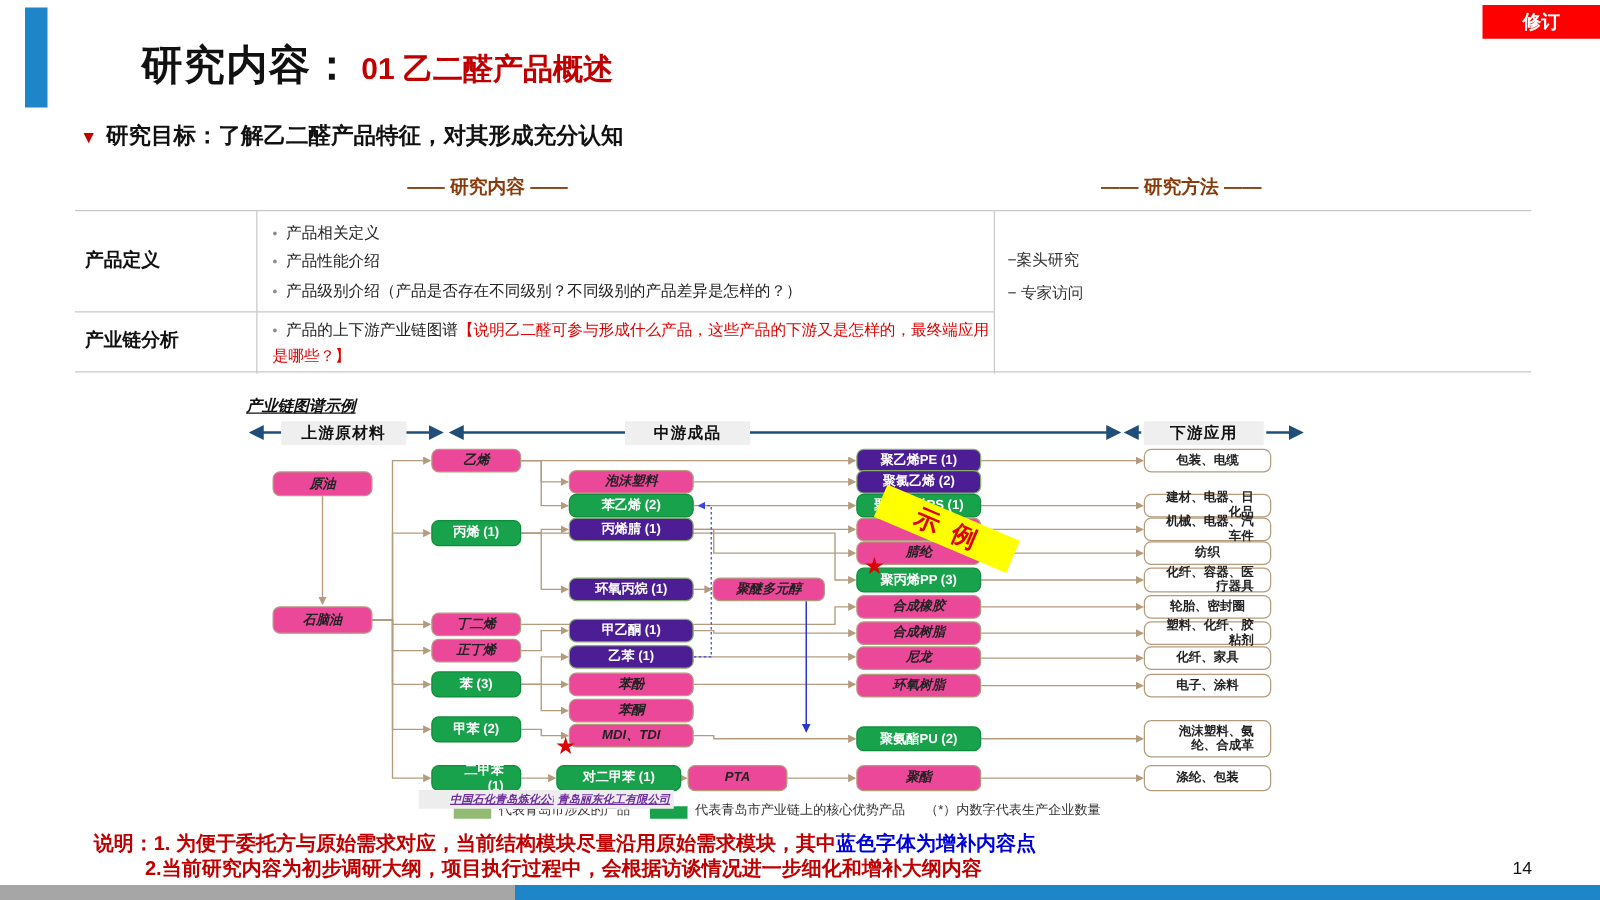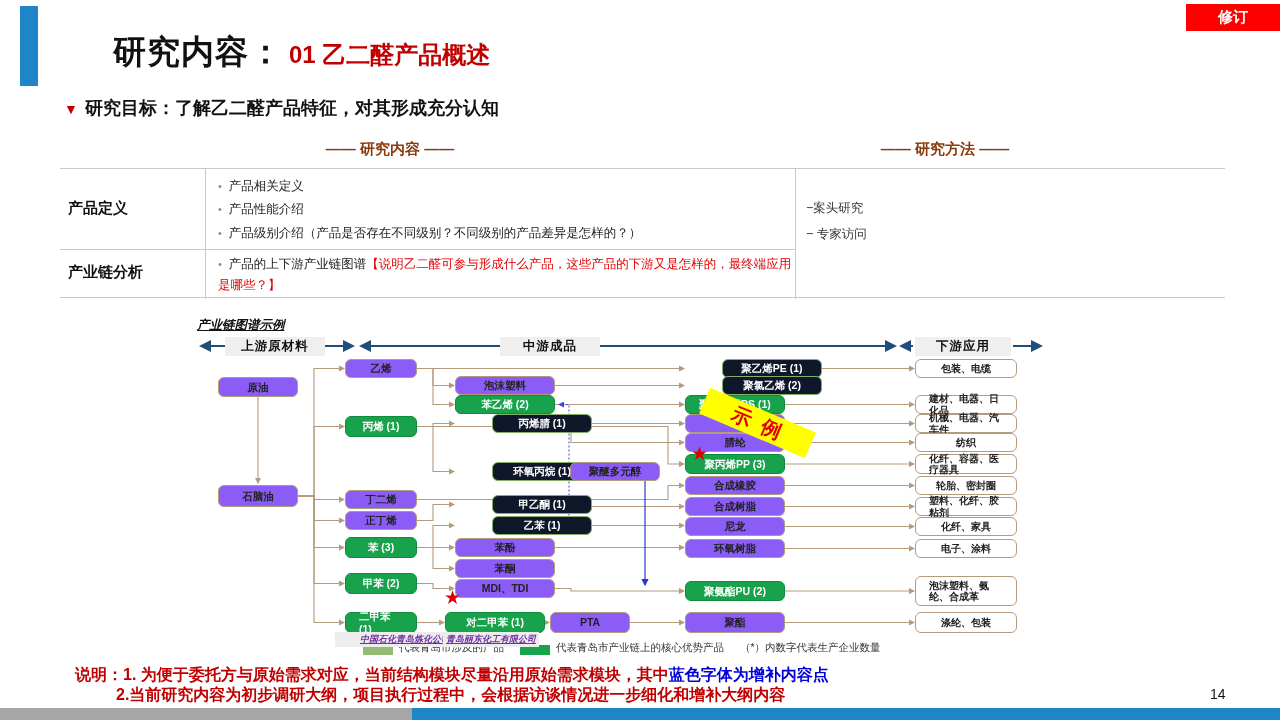--- a/index.html
+++ b/index.html
@@ -31,24 +31,24 @@
   #b1{top:9px;} #b2{top:32px;} #b3{top:56px;} #b4{top:85px;line-height:1.65;}
   .redtxt{color:#E00000;}
   .method{position:absolute;left:746px;width:400px;color:#333;}
   #meth1{top:31px;} #meth2{top:57px;}
   
   .chain-caption{position:absolute;left:197px;top:317px;font-size:12.5px;font-weight:bold;
                  font-style:italic;text-decoration:underline;color:#111;}
   #chain{position:absolute;left:195px;top:325px;width:860px;height:336px;}
   #chain svg{position:absolute;left:0;top:0;z-index:1;}
   .node{position:absolute;z-index:2;border-radius:6px;display:flex;align-items:center;justify-content:center;
-        font-weight:bold;font-size:10.5px;line-height:1.15;text-align:left;padding:0 13px;}
-  .white{background:#8b5cf6;border:1.3px solid #B49B7E;color:#222;}
+        font-weight:bold;font-size:10.5px;line-height:1.15;text-align:right;padding:0 13px;}
+  .white{background:#ec4899;border:1.3px solid #B49B7E;color:#222;font-style:italic;}
   .bright{background:#18A24B;border:1.3px solid #0E8C3B;color:#fff;}
-  .light{background:#0f172a;border:1.3px solid #85AE66;color:#fff;margin-left:37px;}
+  .light{background:#4c1d95;border:1.3px solid #85AE66;color:#fff;}
   .down{background:#fff;border:1.3px solid #B49B7E;color:#222;font-size:10px;}
   .shead{background:#EFEFEF;color:#111;font-size:12.5px;border:none;border-radius:0;letter-spacing:1px;}
   #stamp{position:absolute;left:505px;top:84px;width:115px;height:28px;background:#FFFF00;z-index:5;
          transform:rotate(23deg);display:flex;align-items:center;justify-content:center;
          color:#E00000;font-size:20px;font-weight:bold;letter-spacing:12px;padding-left:10px;}
   .star{position:absolute;z-index:6;color:#DD0000;font-size:19px;line-height:1;}
   #star1{left:249px;top:263px;} #star2{left:496px;top:119px;}
   .pcap{position:absolute;z-index:4;font-size:9px;font-weight:bold;font-style:italic;text-decoration:underline;
         color:#7030A0;background:#EDEDED;padding:1px 3px;white-space:nowrap;}
   #pcap1{left:140px;top:307px;padding-left:25px;} #pcap2{left:248px;top:307px;}

